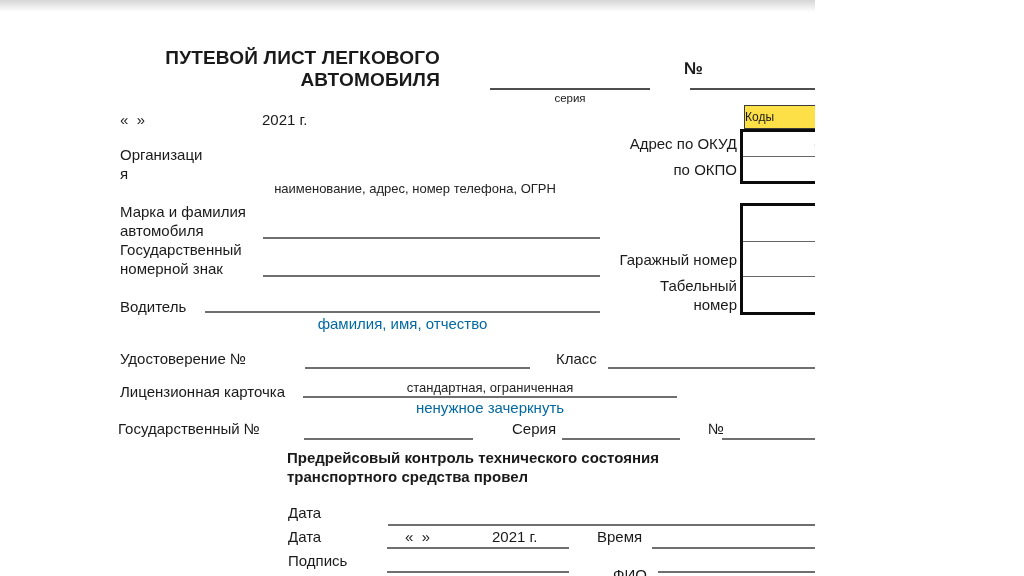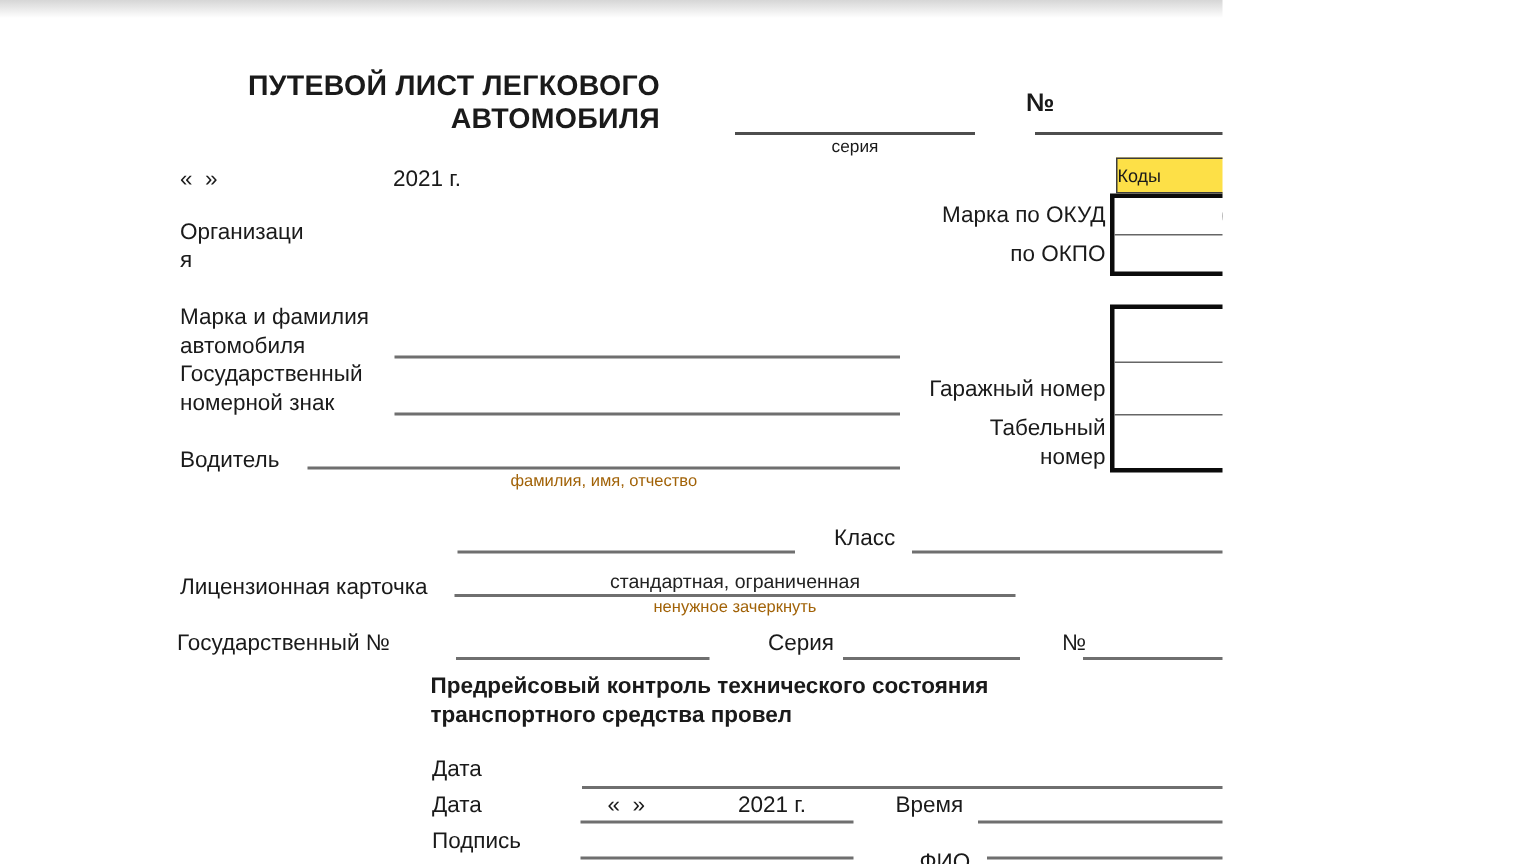--- a/index.html
+++ b/index.html
@@ -8,21 +8,21 @@
     background:#ffffff;color:#1a1a1a;
     font-family:"Liberation Sans", sans-serif;
   }
   .abs{position:absolute;}
   .lbl{font-size:15px;line-height:19px;color:#1a1a1a;}
   .preline{white-space:pre-line;}
   .pre{white-space:pre;}
   .bold{font-weight:bold;}
   .rule{position:absolute;height:0;border-top:2px solid #6f6f6f;}
   .hint{font-size:13px;color:#222;}
-  .hint-sm{font-size:11px;color:#a16207;}
+  .hint-sm{font-size:15px;color:#0369a1;}
   .center{text-align:center;}
   .right{text-align:right;}
   .title{font-size:19px;font-weight:bold;line-height:22px;letter-spacing:.2px;}
   .top-fade{left:0;top:0;width:1024px;height:12px;
     background:linear-gradient(#d6d6d6,#ffffff);}
   .codes-header{
     border:1px solid #3c3c3c;box-sizing:border-box;
     font-size:12px;line-height:22px;text-align:left;background:#fde047;
   }
   .thick-box{border:3px solid #0b0b0b;box-sizing:border-box;background:#fff;
@@ -43,29 +43,30 @@
   <div class="rule" style="left:490px;top:88px;width:160px;border-top-color:#4e4e4e;"></div>
   <div class="abs center" style="left:490px;top:92px;width:160px;font-size:11.5px;">серия</div>
 
   <div class="abs bold" style="left:684px;top:59px;font-size:17px;">№</div>
   <div class="rule" style="left:690px;top:88px;width:158px;border-top-color:#4e4e4e;"></div>
 
   <div class="abs lbl pre" style="left:120px;top:110px;">«  »</div>
   <div class="abs lbl" style="left:262px;top:110px;">2021 г.</div>
 
   <div class="abs codes-header" style="left:744px;top:105px;width:201px;height:24px;">Коды</div>
-  <div class="abs lbl right" style="left:590px;top:134px;width:147px;">Марка по ОКУД</div>
+  <div class="abs lbl right" style="left:590px;top:134px;width:147px;">Адрес по ОКУД</div>
   <div class="abs lbl right" style="left:590px;top:160px;width:147px;">по ОКПО</div>
   <div class="abs thick-box" style="left:740px;top:129px;width:207px;height:55px;">
     <div class="row div">0345001</div>
     <div class="row"></div>
   </div>
 
   <div class="abs lbl preline" style="left:120px;top:145px;width:130px;">Организаци
 я</div>
+  <div class="abs hint center" style="left:250px;top:181px;width:330px;">наименование, адрес, номер телефона, ОГРН</div>
 
   <div class="abs lbl preline" style="left:120px;top:202px;width:140px;">Марка и фамилия
 автомобиля</div>
   <div class="rule" style="left:263px;top:237px;width:337px;"></div>
 
   <div class="abs lbl preline" style="left:120px;top:240px;width:150px;">Государственный
 номерной знак</div>
   <div class="rule" style="left:263px;top:275px;width:337px;"></div>
 
   <div class="abs lbl" style="left:120px;top:297px;">Водитель</div>
@@ -74,20 +75,21 @@
 
   <div class="abs lbl right" style="left:560px;top:250px;width:177px;">Гаражный номер</div>
   <div class="abs lbl right preline" style="left:600px;top:276px;width:137px;">Табельный
 номер</div>
   <div class="abs thick-box" style="left:740px;top:203px;width:207px;height:112px;">
     <div class="row div"></div>
     <div class="row div"></div>
     <div class="row"></div>
   </div>
 
+  <div class="abs lbl" style="left:120px;top:349px;">Удостоверение №</div>
   <div class="rule" style="left:305px;top:367px;width:225px;"></div>
   <div class="abs lbl" style="left:556px;top:349px;">Класс</div>
   <div class="rule" style="left:608px;top:367px;width:254px;"></div>
 
   <div class="abs lbl" style="left:120px;top:382px;">Лицензионная карточка</div>
   <div class="abs hint center" style="left:303px;top:380px;width:374px;">стандартная, ограниченная</div>
   <div class="rule" style="left:303px;top:396px;width:374px;"></div>
   <div class="abs hint-sm center" style="left:303px;top:399px;width:374px;">ненужное зачеркнуть</div>
 
   <div class="abs lbl" style="left:118px;top:419px;">Государственный №</div>

